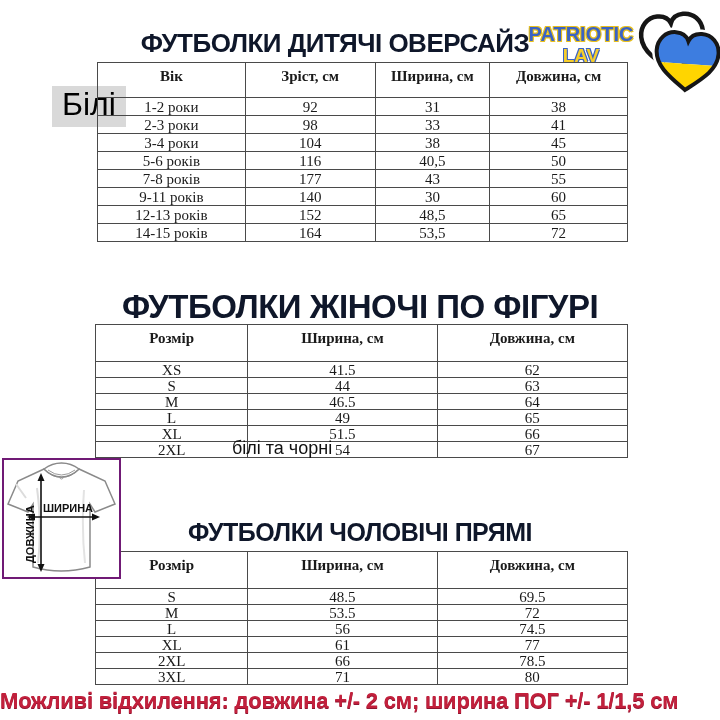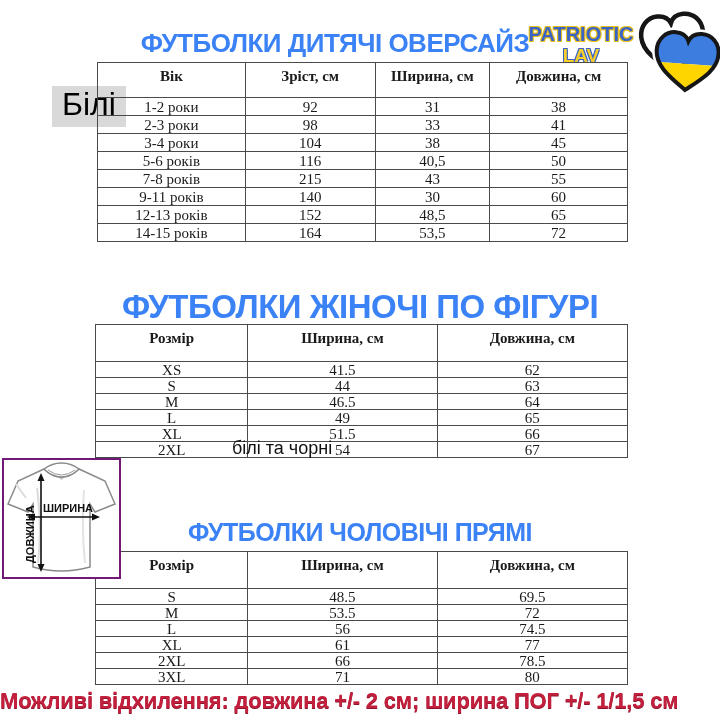--- a/index.html
+++ b/index.html
@@ -6,21 +6,21 @@
   body{
     width:720px;height:720px;position:relative;overflow:hidden;
     background:#ffffff;
     font-family:"Liberation Serif", serif;
     color:#1a1a1a;
   }
   
   .section-title{
     position:absolute;left:85px;width:550px;text-align:center;
     font-family:"Liberation Sans", sans-serif;font-weight:bold;
-    color:#3b82f6;letter-spacing:-0.5px;white-space:nowrap;
+    color:#0f172a;letter-spacing:-0.5px;white-space:nowrap;
   }
   #title-children{top:28px;font-size:26px;left:60px;width:550px;}
   #title-women{top:288px;font-size:33px;}
   #title-men{top:518px;font-size:25px;}
 
   
   #logo{position:absolute;top:18px;left:520px;width:200px;height:90px;}
   #logo-text{position:absolute;top:6px;left:0;width:122px;text-align:center;
     font-family:"Liberation Sans", sans-serif;font-weight:bold;line-height:1.0;}
   #logo-line1{font-size:20px;letter-spacing:0px;
@@ -151,21 +151,21 @@
           <td>45</td>
         </tr>
         <tr>
           <td>5-6 років</td>
           <td>116</td>
           <td>40,5</td>
           <td>50</td>
         </tr>
         <tr>
           <td>7-8 років</td>
-          <td>215</td>
+          <td>177</td>
           <td>43</td>
           <td>55</td>
         </tr>
         <tr>
           <td>9-11 років</td>
           <td>140</td>
           <td>30</td>
           <td>60</td>
         </tr>
         <tr>

